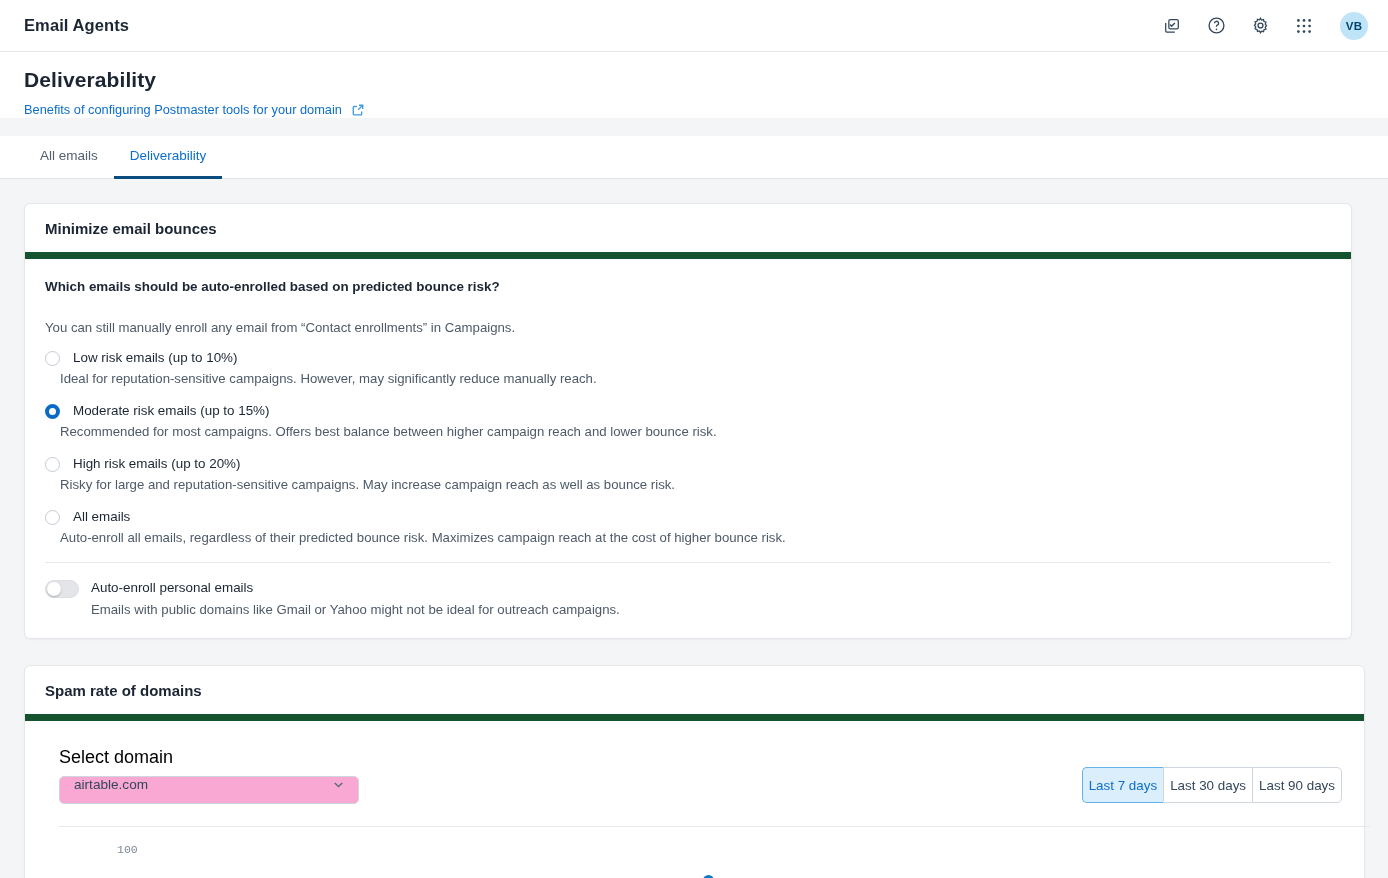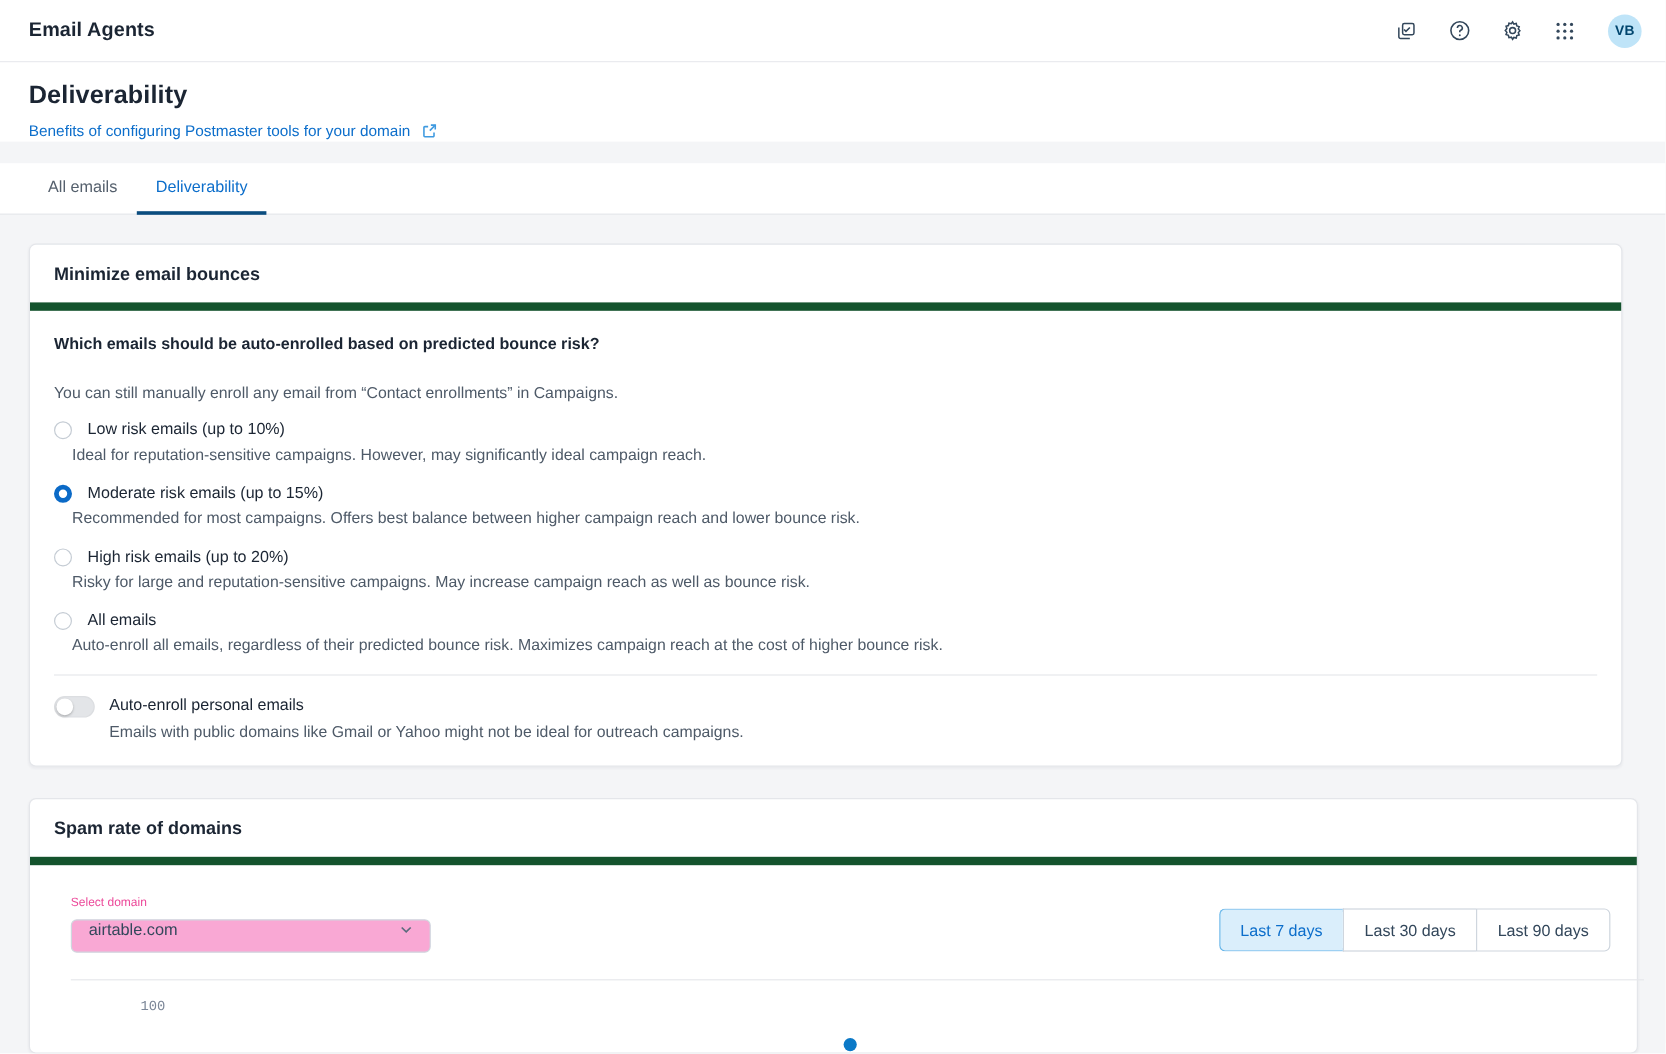--- a/index.html
+++ b/index.html
@@ -126,33 +126,33 @@
     position: absolute; top: 1px; left: 1px;
     width: 14px; height: 14px; border-radius: 50%;
     background: #ffffff; box-shadow: 0 1px 2px rgba(0,0,0,.25);
   }
   .toggle-label { font-size: 13.4px; color: #1b2533; line-height: 17px; }
   .toggle-desc { font-size: 13.2px; color: #4e5a68; margin-top: 5px; line-height: 17px; }
 
   
   .sr-body { padding: 26px 22px 0 34px; }
   .sr-row { display: flex; align-items: flex-end; }
-  .field-label { font-size: 10px; color: #ec4899; margin-bottom: 8px; }
+  .field-label { font-size: 18px; color: #000000; margin-bottom: 8px; }
   .select {
     width: 300px; height: 28px;
     border: 1px solid #cfd6de; border-radius: 5px;
     background: #f9a8d4; display: flex; align-items: flex-start;
     padding: 0 12px 0 14px; cursor: pointer;
   }
   .select .value { flex: 1; font-size: 13.6px; color: #33475b; }
   .select .chev { color: #5b6b7d; display: flex; }
 
   .seg { display: flex; margin-left: auto; margin-bottom: 1px; }
   .seg-btn {
-    height: 36px; padding: 0 17px;
+    height: 36px; padding: 0 6px;
     display: flex; align-items: center; justify-content: center;
     font-size: 13.4px; color: #33475b;
     border: 1px solid #cfd6de; border-right: none;
     background: #fff; cursor: pointer; white-space: nowrap;
   }
   .seg-btn:first-child { border-radius: 5px 0 0 5px; }
   .seg-btn:last-child { border-right: 1px solid #cfd6de; border-radius: 0 5px 5px 0; }
   .seg-btn.active {
     background: #daeefb; border-color: #63b3e8; color: #0c6ecb;
     position: relative; z-index: 2;
@@ -248,21 +248,21 @@
       <div class="card-body">
         <div class="q-title">Which emails should be auto-enrolled based on predicted bounce risk?</div>
         <div class="q-sub">You can still manually enroll any email from “Contact enrollments” in Campaigns.</div>
 
         <div class="radio-row">
           <div class="radio"></div>
           <div class="radio-texts">
             <div class="radio-label">Low risk emails (up to 10%)</div>
           </div>
         </div>
-        <div class="radio-desc" style="margin-top:-11px;margin-bottom:15px;">Ideal for reputation-sensitive campaigns. However, may significantly ideal campaign reach.</div>
+        <div class="radio-desc" style="margin-top:-11px;margin-bottom:15px;">Ideal for reputation-sensitive campaigns. However, may significantly reduce manually reach.</div>
 
         <div class="radio-row">
           <div class="radio checked"></div>
           <div class="radio-texts">
             <div class="radio-label">Moderate risk emails (up to 15%)</div>
           </div>
         </div>
         <div class="radio-desc" style="margin-top:-11px;margin-bottom:15px;">Recommended for most campaigns. Offers best balance between higher campaign reach and lower bounce risk.</div>
 
         <div class="radio-row">

